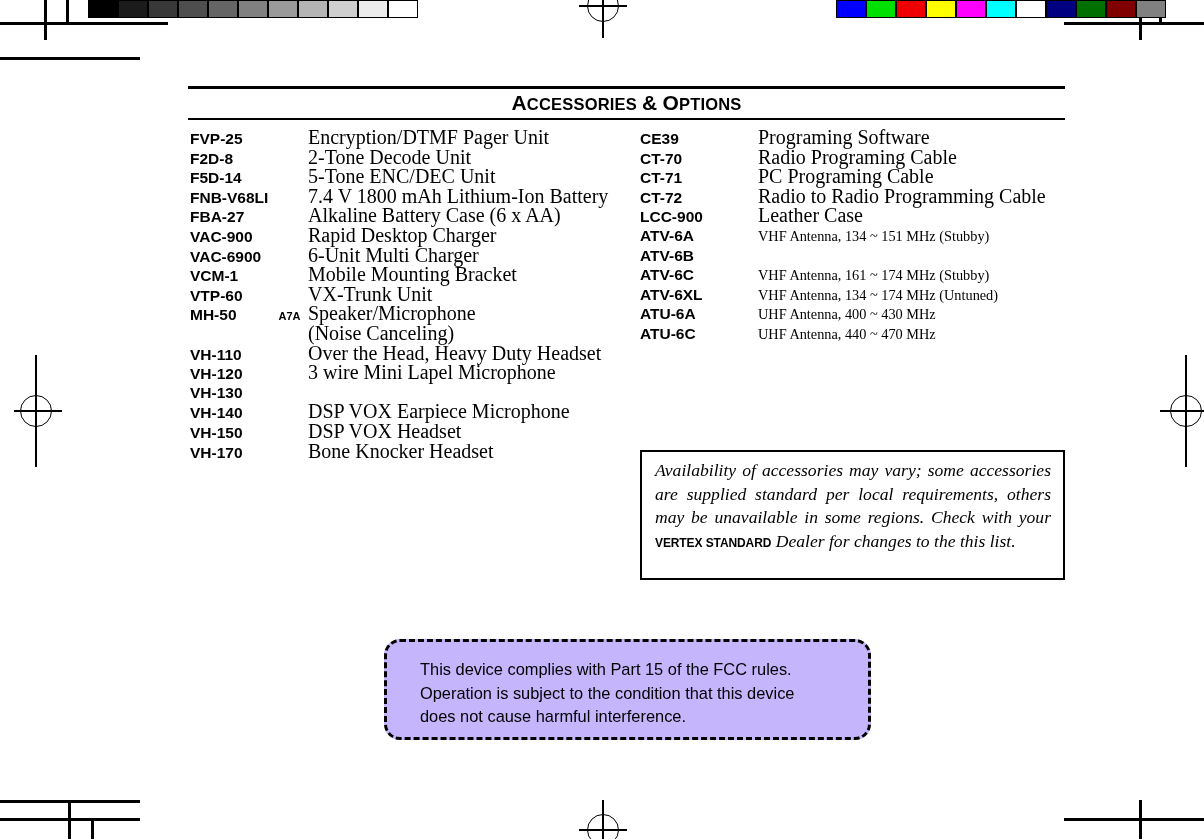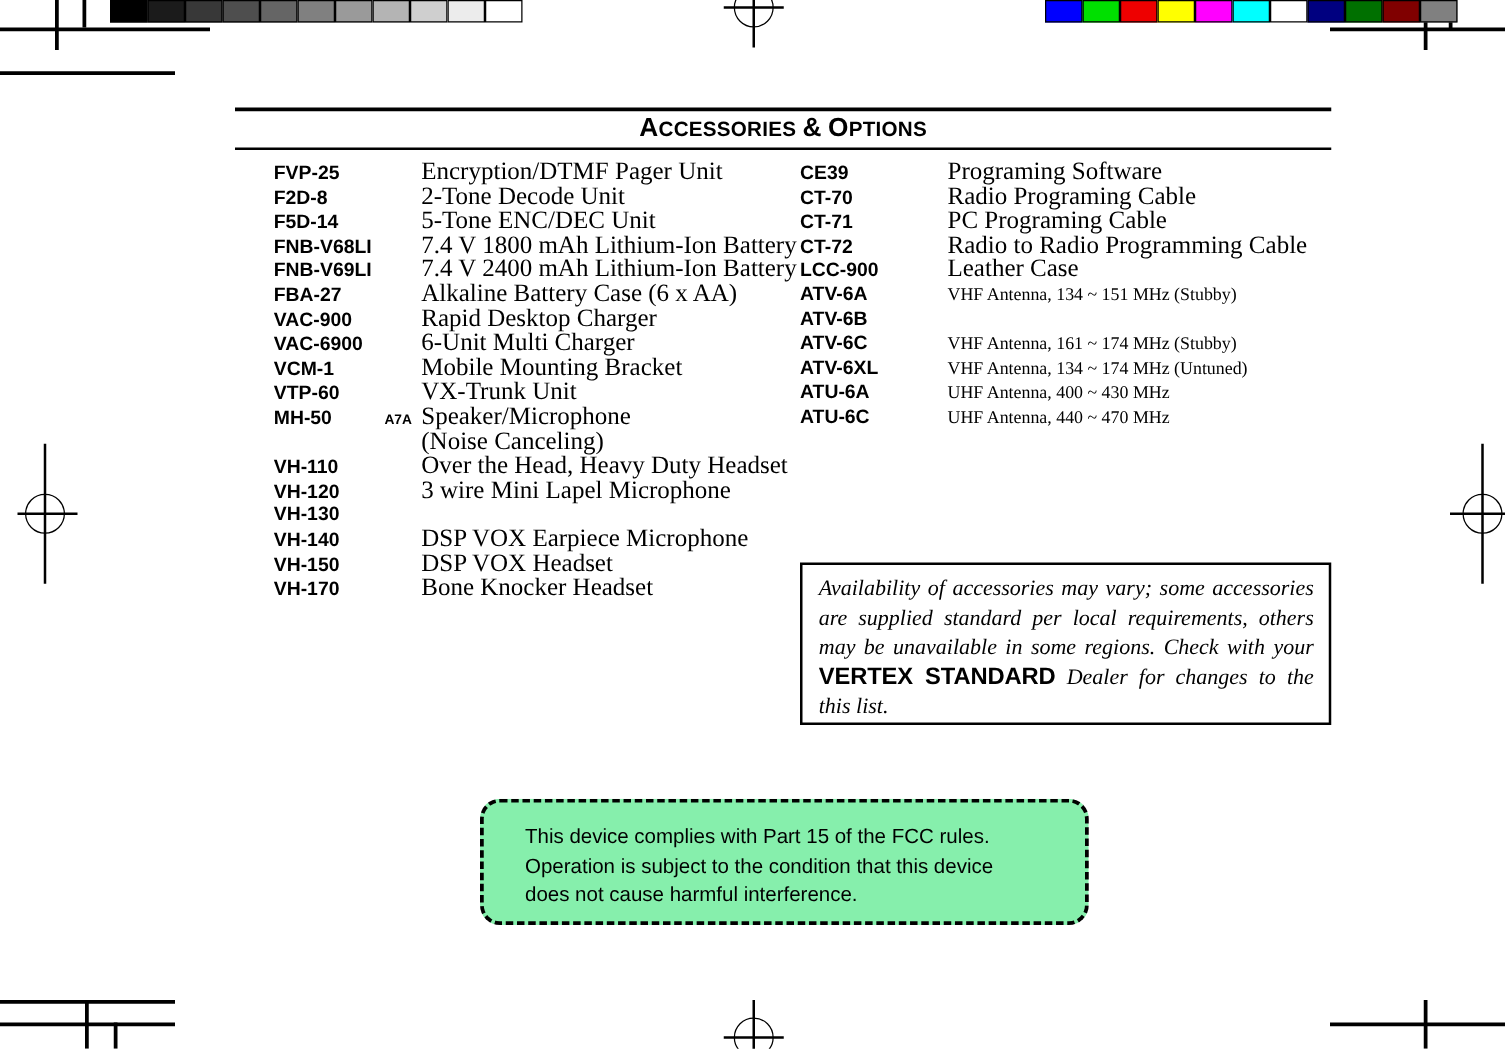--- a/index.html
+++ b/index.html
@@ -58,21 +58,21 @@
     letter-spacing: 0.2px;
     padding: 1px 0 1px 0;
     white-space: nowrap;
   }
   #page-title .cap  { font-size: 21px; }
   #page-title .smallcap { font-size: 16.5px; }
   #page-title .amp { font-size: 21px; padding: 0 5px; }
 
   .columns { position: absolute; top: 128px; left: 0; width: 1204px; }
   .col { position: absolute; }
-  #col-left  { left: 190px; width: 430px; margin-left: 29px; }
+  #col-left  { left: 190px; width: 430px; }
   #col-right { left: 640px; width: 428px; }
 
   .acc-row {
     display: flex;
     align-items: baseline;
     height: 19.6px;
   }
   .acc-row.cont { height: 19.6px; }
 
   .part {
@@ -110,35 +110,35 @@
     font-style: italic;
     font-size: 17.6px;
     line-height: 23.6px;
     text-align: justify;
     text-align-last: left;
   }
   #availability-text .brand {
     font-family: "Liberation Sans", sans-serif;
     font-style: normal;
     font-weight: bold;
-    font-size: 19px;
+    font-size: 12px;
     letter-spacing: -0.1px;
   }
 
   
   #fcc-notice {
     position: absolute;
     left: 384px;
     top: 639px;
     width: 487px;
     height: 101px;
     box-sizing: border-box;
     border: 3.5px dashed #000;
     border-radius: 16px;
-    background: #86efac;
+    background: #c4b5fd;
     padding: 16px 0 0 33px;
   }
   #fcc-text {
     font-family: "Liberation Sans", sans-serif;
     font-size: 16.4px;
     line-height: 23.5px;
     white-space: pre-line;
   }
 </style>
 </head>
@@ -231,24 +231,20 @@
         </div>
         <div class="acc-row">
           <div class="part">F5D-14</div>
           <div class="desc">5-Tone ENC/DEC Unit</div>
         </div>
         <div class="acc-row">
           <div class="part">FNB-V68LI</div>
           <div class="desc">7.4 V 1800 mAh Lithium-Ion Battery</div>
         </div>
         <div class="acc-row">
-          <div class="part">FNB-V69LI</div>
-          <div class="desc">7.4 V 2400 mAh Lithium-Ion Battery</div>
-        </div>
-        <div class="acc-row">
           <div class="part">FBA-27</div>
           <div class="desc">Alkaline Battery Case (6 x AA)</div>
         </div>
         <div class="acc-row">
           <div class="part">VAC-900</div>
           <div class="desc">Rapid Desktop Charger</div>
         </div>
         <div class="acc-row">
           <div class="part">VAC-6900</div>
           <div class="desc">6-Unit Multi Charger</div>

